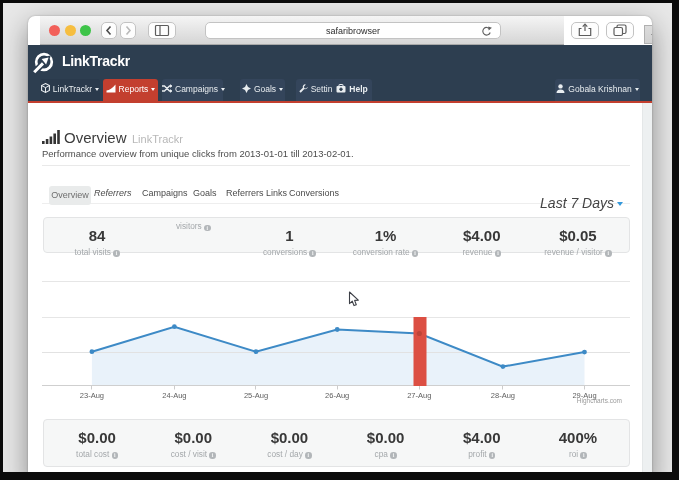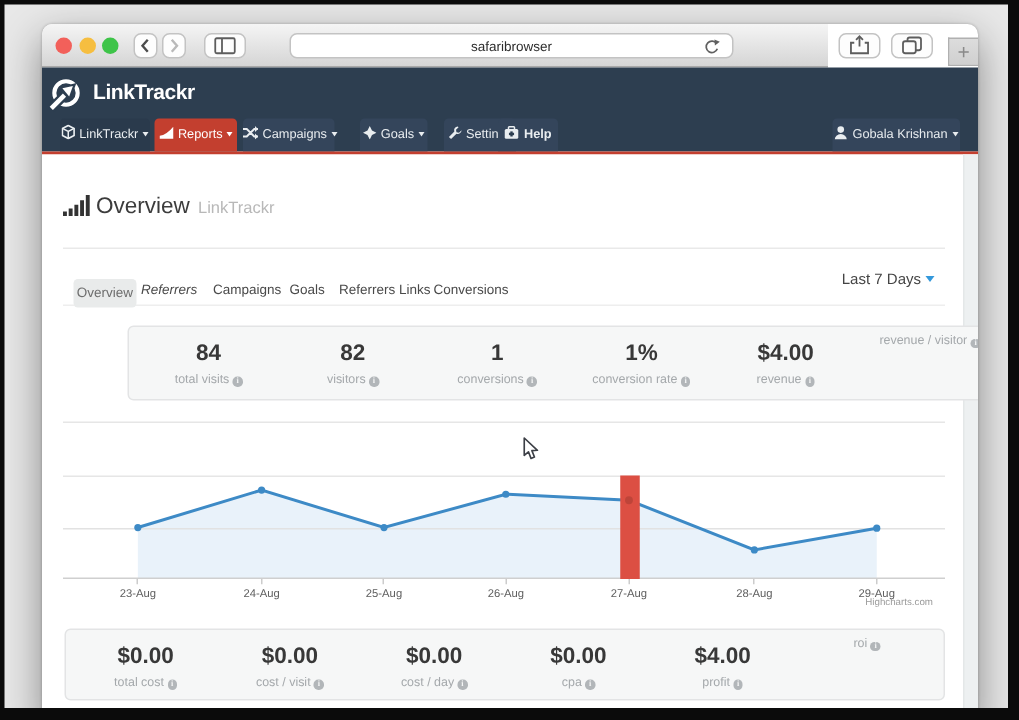--- a/index.html
+++ b/index.html
@@ -3,21 +3,21 @@
 <meta charset="utf-8">
 <style>
   * { margin:0; padding:0; box-sizing:border-box; }
   body { font-family:"Liberation Sans", sans-serif; }
   #stage { position:relative; width:679px; height:480px; background:#0b0b0b; overflow:hidden; }
   #photo { position:absolute; left:3px; top:3px; width:669px; height:469px; background:#e8e8e8; overflow:hidden; }
   #win { position:absolute; left:25px; top:13px; width:624px; height:466px;
          border-radius:7px 7px 0 0; box-shadow:0 10px 28px rgba(0,0,0,.42), 0 0 2px rgba(0,0,0,.25);
          overflow:hidden; background:#fff; }
   
-  #titlebar { position:absolute; left:0; top:0; width:524px; height:29px;
+  #titlebar { position:absolute; left:12px; top:0; width:524px; height:29px;
       background:linear-gradient(#f5f5f5,#d5d5d5); border-bottom:1px solid #a8a8a8; }
   .tl { position:absolute; top:9px; width:11px; height:11px; border-radius:50%; }
   .tbtn { position:absolute; top:6px; height:17px; background:#fdfdfd; border:1px solid #c3c3c3;
           border-radius:5px; color:#5d5d5d; }
   #addr { position:absolute; left:165px; top:6px; width:296px; height:17px; background:#fff;
           border:1px solid #c3c3c3; border-radius:5px; font-size:9px; color:#2d2d2d;
           text-align:center; line-height:16px; }
   #plusbox { position:absolute; left:604px; top:9px; width:20px; height:19px;
           background:linear-gradient(#dcdcdc,#d0d0d0); border:1px solid #b0b0b0; border-right:none;
           color:#8a8a8a; font-size:14px; font-weight:300; text-align:center; line-height:17px; }
@@ -37,32 +37,32 @@
   #scrollstrip { position:absolute; left:614px; top:0; width:10px; height:379px; background:#edf0f1; border-left:1px solid #e4e7e8; }
   #ovicon { position:absolute; left:14px; top:26.5px; }
   #ovtitle { position:absolute; left:36px; top:26px; font-size:15px; color:#3c3c3c; }
   #ovsub { position:absolute; left:104px; top:30px; font-size:11px; color:#b8b8b8; }
   #perf { position:absolute; left:14px; top:45px; font-size:9.5px; color:#4d4d4d; }
   #hr1 { position:absolute; left:14px; top:62px; width:588px; border-top:1px solid #e9e9e9; }
   #hr2 { position:absolute; left:14px; top:100px; width:588px; border-top:1px solid #eeeeee; }
   .tab { position:absolute; top:85px; font-size:9px; color:#4a4a4a; }
   #tabpill { position:absolute; left:21px; top:83px; width:42px; height:19px; background:#e9ebeb;
              border-radius:3px; font-size:9px; color:#6e6e6e; text-align:center; line-height:19px; }
-  #last7 { position:absolute; right:29px; top:78px; font-size:10px; color:#444; }
+  #last7 { position:absolute; right:29px; top:92px; font-size:14px; color:#444;font-style:italic; }
   #last7 .car { display:inline-block; width:0; height:0; border-left:3.5px solid transparent;
            border-right:3.5px solid transparent; border-top:4px solid #3498db; vertical-align:middle; margin-left:3px;}
   .statpanel { position:absolute; left:15px; width:587px; background:#f6f7f7;
                border:1px solid #e3e4e5; border-radius:4px; display:flex; padding-left:5px; padding-right:3px; }
   .statpanel .col { flex:1; text-align:center; }
   .statpanel .num { font-size:15px; color:#383838; font-weight:600; margin-top:8.5px; }
   .statpanel .lbl { font-size:8.3px; color:#a4a8ab; margin-top:3px; }
   .info { display:inline-block; width:6.5px; height:6.5px; background:#b2b6b9; border-radius:50%;
           color:#f6f7f7; font-size:5.5px; line-height:6.5px; text-align:center; vertical-align:-0.5px;
           font-weight:bold; font-family:"Liberation Serif",serif; }
-  #panel1 { top:114px; height:50px;margin-left:42px; }
+  #panel1 { top:114px; height:36px; }
   #panel2 { top:316px; height:48px; }
   #chart { position:absolute; left:14px; top:161px; }
   #cursor { position:absolute; left:320px; top:188px; }
 </style>
 </head>
 <body>
 <div id="stage">
  <div id="photo">
   <div id="win">
 
@@ -169,51 +169,52 @@
       <div id="scrollstrip"></div>
       <svg id="ovicon" width="19" height="14" viewBox="0 0 19 14">
         <rect x="0" y="11" width="2.6" height="3" fill="#333"></rect>
         <rect x="3.8" y="9" width="2.6" height="5" fill="#333"></rect>
         <rect x="7.6" y="6.5" width="2.6" height="7.5" fill="#333"></rect>
         <rect x="11.4" y="3.5" width="2.6" height="10.5" fill="#333"></rect>
         <rect x="15.2" y="0" width="2.6" height="14" fill="#333"></rect>
       </svg>
       <div id="ovtitle">Overview</div>
       <div id="ovsub">LinkTrackr</div>
+      <div id="perf">Performance overview from unique clicks from 2013-01-01 till 2013-02-01.</div>
       <div id="hr1"></div>
       <div id="hr2"></div>
       <div id="tabpill">Overview</div>
       <div class="tab" style="left:66px;font-style:italic;">Referrers</div>
       <div class="tab" style="left:114px;">Campaigns</div>
       <div class="tab" style="left:165px;">Goals</div>
       <div class="tab" style="left:198px;">Referrers Links</div>
       <div class="tab" style="left:261px;">Conversions</div>
       <div id="last7">Last 7 Days<span class="car"></span></div>
       <div class="statpanel" id="panel1">
         <div class="col">
               <div class="num">84</div>
               <div class="lbl">total visits <span class="info">i</span></div>
             </div>
         <div class="col">
-              <div class="num">82</div>
               <div class="lbl">visitors <span class="info">i</span></div>
             </div>
         <div class="col">
               <div class="num">1</div>
               <div class="lbl">conversions <span class="info">i</span></div>
             </div>
         <div class="col">
               <div class="num">1%</div>
               <div class="lbl">conversion rate <span class="info">i</span></div>
             </div>
         <div class="col">
               <div class="num">$4.00</div>
               <div class="lbl">revenue <span class="info">i</span></div>
             </div>
         <div class="col">
+              <div class="num">$0.05</div>
               <div class="lbl">revenue / visitor <span class="info">i</span></div>
             </div>
       </div>
       <svg id="chart" width="588" height="154" viewBox="0 0 588 154">
         <path d="M49.9 87.7 L132.4 62.7 L214 87.7 L295.2 65.5 L377.3 69.5 L460.9 102.6 L542.5 88.1 L542.5 121.5 L49.9 121.5 Z" fill="#e9f2fa"></path>
         <line x1="0" y1="17.5" x2="588" y2="17.5" stroke="#e6e6e6" stroke-width="1"></line>
         <line x1="0" y1="53.5" x2="588" y2="53.5" stroke="#e6e6e6" stroke-width="1"></line>
         <line x1="0" y1="88.5" x2="588" y2="88.5" stroke="#e2e2e2" stroke-width="1"></line>
         <line x1="0" y1="121.5" x2="588" y2="121.5" stroke="#cfcfcf" stroke-width="1"></line>
         <g stroke="#cccccc" stroke-width="1">
@@ -260,20 +261,21 @@
             </div>
         <div class="col">
               <div class="num">$0.00</div>
               <div class="lbl">cpa <span class="info">i</span></div>
             </div>
         <div class="col">
               <div class="num">$4.00</div>
               <div class="lbl">profit <span class="info">i</span></div>
             </div>
         <div class="col">
+              <div class="num">400%</div>
               <div class="lbl">roi <span class="info">i</span></div>
             </div>
       </div>
       <svg id="cursor" width="12" height="17" viewBox="0 0 12 17">
         <path d="M1.5 1 L1.5 12.6 L4.3 10.2 L6 14.6 L8.3 13.7 L6.6 9.4 L10.3 9.2 Z" fill="#fff" stroke="#3c3f46" stroke-width="1.1" stroke-linejoin="round"></path>
       </svg>
     </div>
   </div>
  </div>
 </div>

